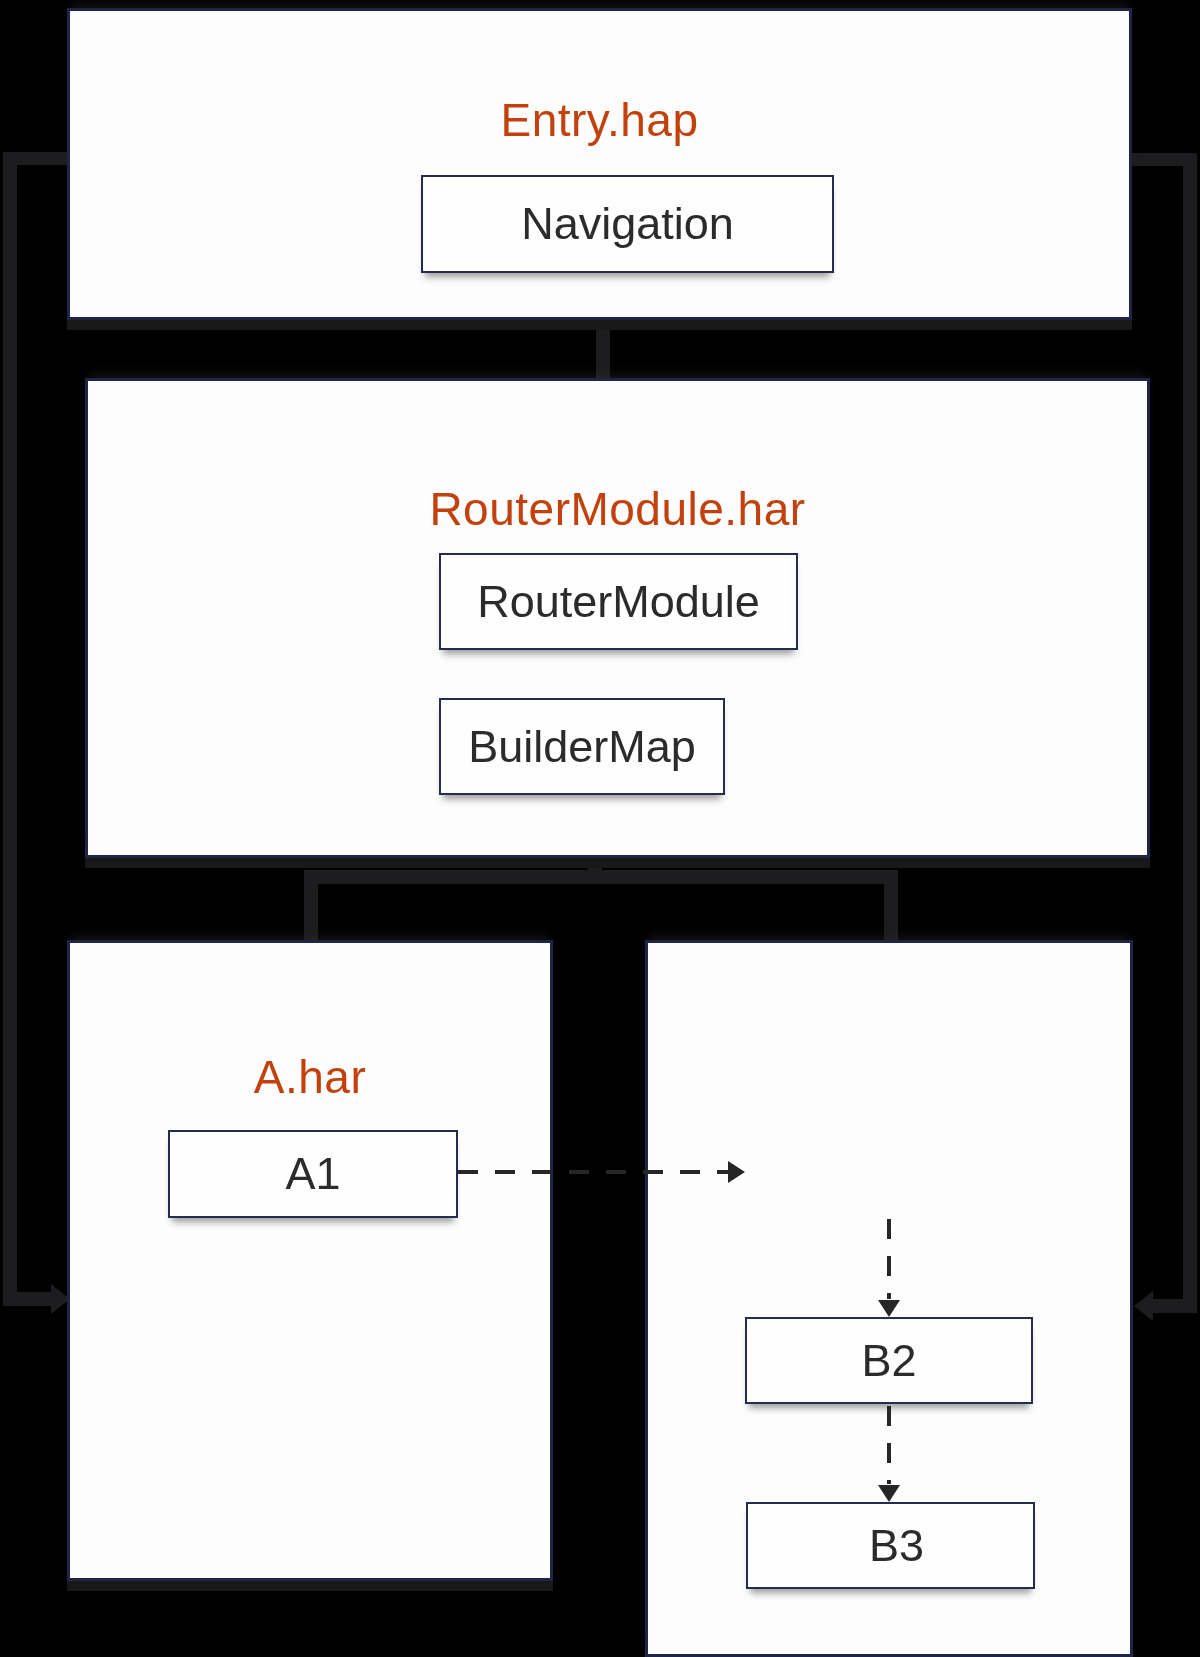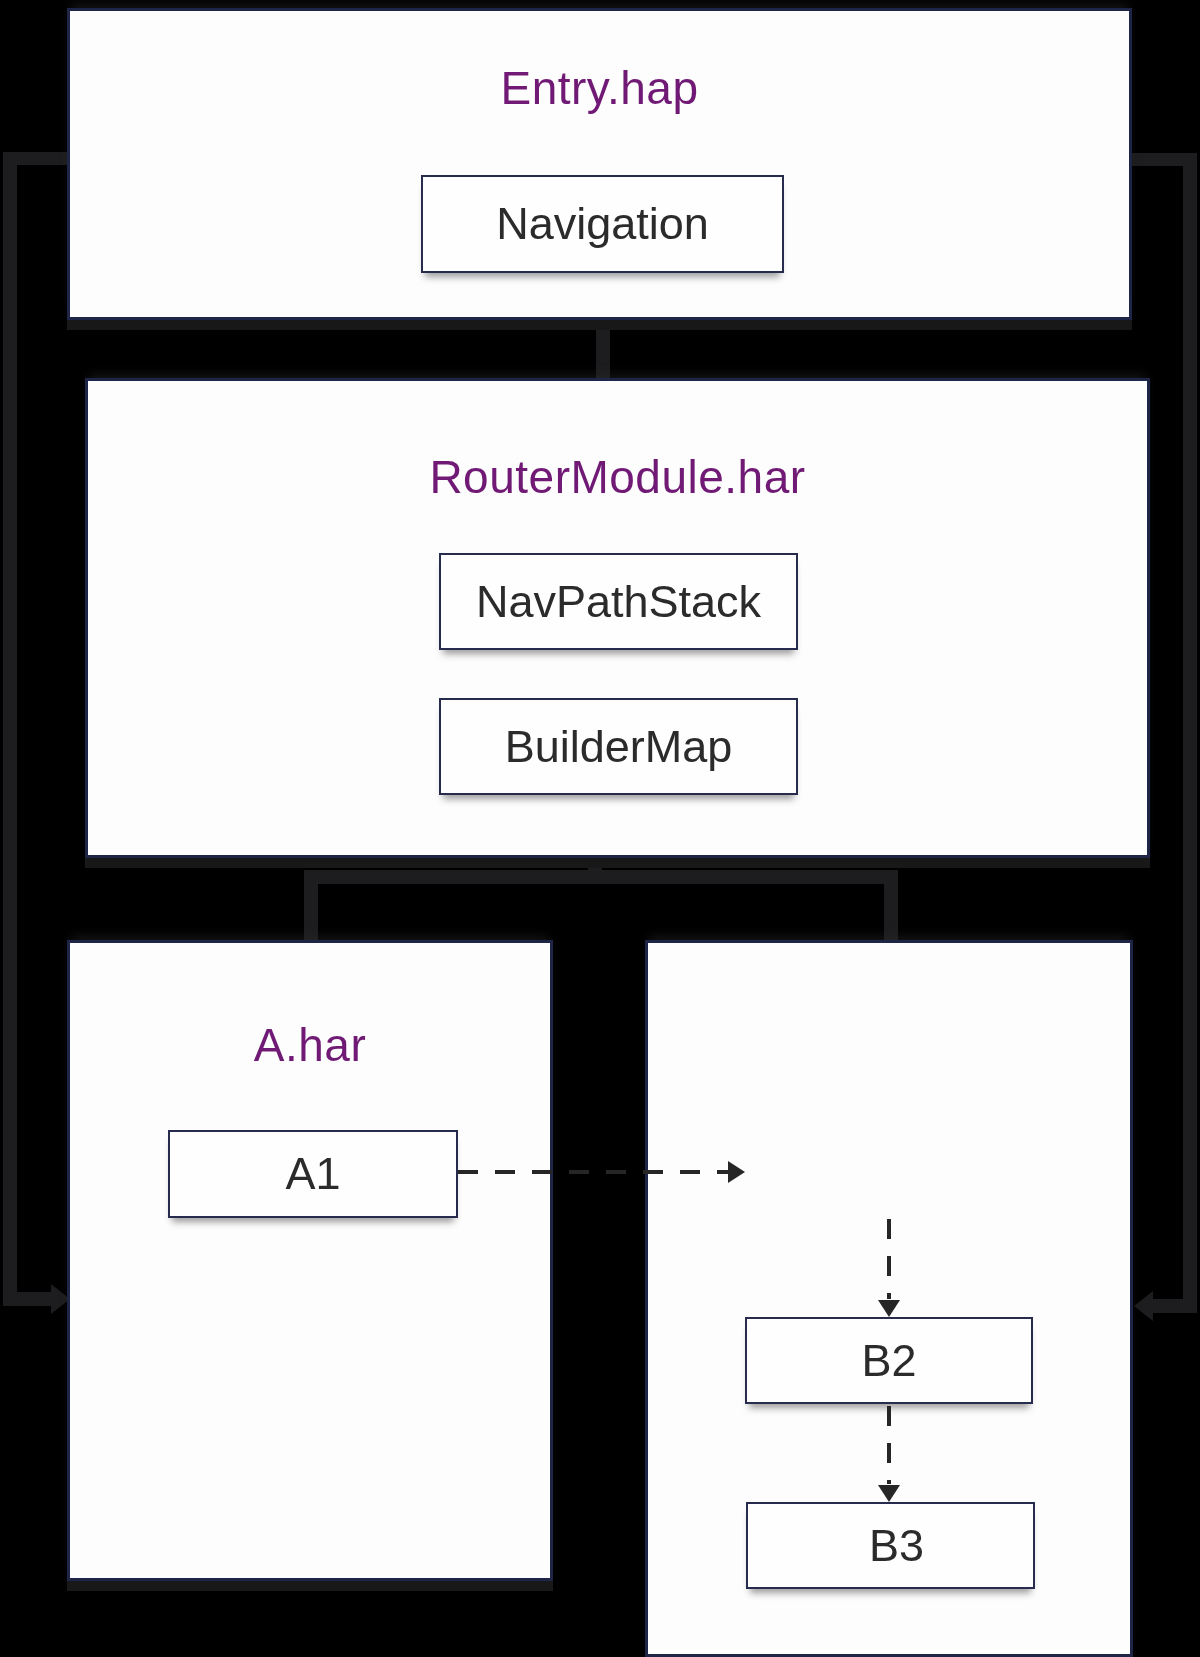--- a/index.html
+++ b/index.html
@@ -7,21 +7,21 @@
     position:relative; width:1200px; height:1657px; background:#000000;
     font-family:"Liberation Sans", sans-serif; overflow:hidden;
   }
   .module {
     position:absolute; background:#fdfdfd; border:3px solid #1f2547;
     box-sizing:border-box;
     box-shadow: 0 10px 0 #181818, 0 -8px 10px -4px rgba(45,45,45,0.45);
   }
   .module-title {
     position:absolute; left:0; right:0; text-align:center;
-    font-size:46px; color:#701a75; letter-spacing:0.5px; line-height:1.1;
+    font-size:46px; color:#c2410c; letter-spacing:0.5px; line-height:1.1;margin-top:32px;
   }
   .node {
     position:absolute; background:#fefefe; border:2px solid #272c4e;
     box-sizing:border-box; display:flex; align-items:center; justify-content:center;
     font-size:45px; color:#2b2b2b;
     box-shadow: 0 8px 7px -4px rgba(40,40,40,0.45);
   }
   .line { position:absolute; background:#1d1d1f; }
   .dash-h {
     position:absolute; height:4px;
@@ -54,27 +54,27 @@
 
   <div class="line" style="left:596px; top:319px; width:14px; height:60px;"></div>
 
   <div class="line" style="left:588px; top:857px; width:14px; height:16px;"></div>
   <div class="line" style="left:304px; top:870px; width:594px; height:14px;"></div>
   <div class="line" style="left:304px; top:876px; width:14px; height:66px;"></div>
   <div class="line" style="left:884px; top:876px; width:14px; height:66px;"></div>
 
   <div class="module" style="left:67px; top:8px; width:1065px; height:312px;">
     <div class="module-title" style="top:52px;">Entry.hap</div>
-    <div class="node" style="left:351px; top:164px; width:363px; height:98px;">Navigation</div>
+    <div class="node" style="left:351px; top:164px; width:413px; height:98px;">Navigation</div>
   </div>
 
   <div class="module" style="left:85px; top:378px; width:1065px; height:480px;">
     <div class="module-title" style="top:71px;">RouterModule.har</div>
-    <div class="node" style="left:351px; top:172px; width:359px; height:97px;">NavPathStack</div>
-    <div class="node" style="left:351px; top:317px; width:359px; height:97px;">BuilderMap</div>
+    <div class="node" style="left:351px; top:172px; width:359px; height:97px;">RouterModule</div>
+    <div class="node" style="left:351px; top:317px; width:286px; height:97px;">BuilderMap</div>
   </div>
 
   <div class="module" style="left:67px; top:940px; width:486px; height:641px;">
     <div class="module-title" style="top:77px;">A.har</div>
     <div class="node" style="left:98px; top:187px; width:290px; height:88px;">A1</div>
   </div>
 
   <div class="module" style="left:645px; top:940px; width:488px; height:717px;">
     <div class="node" style="left:97px; top:374px; width:288px; height:87px;">B2</div>
     <div class="node" style="left:98px; top:559px; width:289px; height:87px;padding-left:12px;">B3</div>

